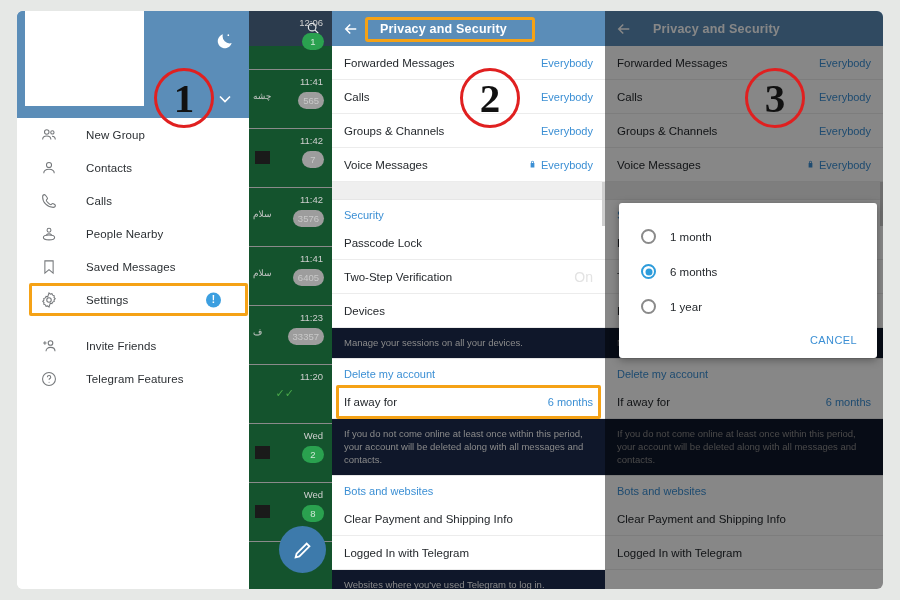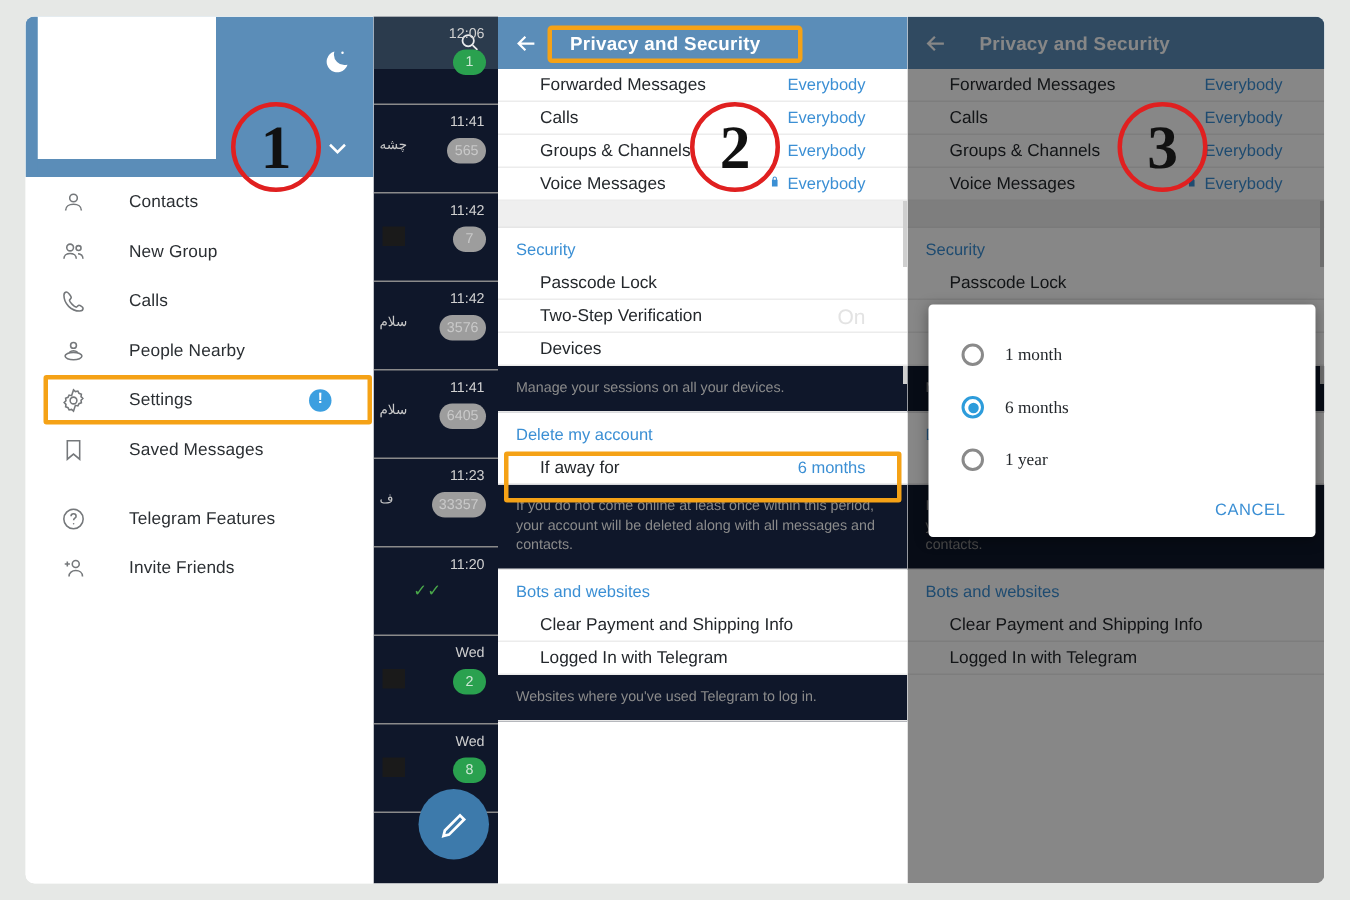--- a/index.html
+++ b/index.html
@@ -83,21 +83,21 @@
   #settings-highlight {
     position: absolute; left: 12px; top: 0; width: 219px; height: 33px;
     border: 3px solid #f5a216; border-radius: 2px;
     pointer-events: none;
   }
 
   
   #chatlist {
     position: absolute; left: 232px; top: 0;
     width: 83px; height: 578px;
-    background: #0f172a;
+    background: #14532d;
     overflow: hidden;
   }
   #chatlist-top {
     position: absolute; left: 0; top: 0; width: 83px; height: 35px;
     background: #2b3b4d;
   }
   #chatlist .search-ic {
     position: absolute; right: 12px; top: 10px; color: #ffffff;
     opacity: .9;
   }
@@ -151,22 +151,22 @@
     color: #ffffff; font-size: 12.5px; font-weight: bold;
     margin-left: 20px; letter-spacing: .2px;
   }
   #title-highlight {
     position: absolute; left: 33px; top: 6px; width: 170px; height: 25px;
     border: 3px solid #f5a216; border-radius: 3px; pointer-events: none;
   }
 
   .ps-row {
     position: relative;
-    height: 22px; display: flex; align-items: center;
-    padding: 0 28px;
+    height: 34px; display: flex; align-items: center;
+    padding: 0 12px;
     border-bottom: 1px solid #ececec;
     background: #fff;
   }
   .ps-row .ps-label { font-size: 11.5px; color: #24282c; }
   .ps-row .ps-value {
     margin-left: auto; font-size: 11px; color: #3b8fd4;
     display: flex; align-items: center; gap: 4px;
   }
   .ps-row .ps-value .lock { color: #3b8fd4; font-size: 10px; }
   .ps-row .ps-faint { margin-left: auto; font-size: 14px; color: #e3e3e3; }
@@ -227,21 +227,21 @@
   .dlg-radio {
     width: 15px; height: 15px; border-radius: 50%;
     border: 2px solid #8a8a8a; flex: 0 0 15px; position: relative;
   }
   .dlg-radio.sel { border-color: #2d9cdb; }
   .dlg-radio.sel::after {
     content: ""; position: absolute; left: 50%; top: 50%;
     transform: translate(-50%,-50%);
     width: 7px; height: 7px; border-radius: 50%; background: #2d9cdb;
   }
-  .dlg-opt .dlg-lab { font-size: 11.5px; color: #24282c; margin-left: 14px; font-family: Liberation Serif, serif; }
+  .dlg-opt .dlg-lab { font-size: 11.5px; color: #24282c; margin-left: 14px; }
   #dlg-cancel {
     text-align: right; padding: 10px 20px 8px 0;
     font-size: 11px; color: #3b8fd4; font-weight: normal; letter-spacing: .4px;
   }
 
   
   .step {
     position: absolute; z-index: 40;
     border: 3px solid #e02020; border-radius: 50%;
     display: flex; align-items: center; justify-content: center;
@@ -272,102 +272,102 @@
           </svg>
       </span>
     </div>
     <div id="p1-bluestrip"></div>
 
     <div class="menu-list">
 
       <div class="menu-item">
         <span class="mi-icon">
           <svg viewBox="0 0 24 24" fill="none" stroke="currentColor" stroke-width="1.4">
-              <circle cx="12" cy="8" r="3.4"></circle>
-              <path d="M5 19c0-3.4 3-5.4 7-5.4s7 2 7 5.4"></path>
-            </svg>
-        </span>
-        <span class="mi-label">Contacts</span>
-      </div>
-
-      <div class="menu-item">
-        <span class="mi-icon">
-          <svg viewBox="0 0 24 24" fill="none" stroke="currentColor" stroke-width="1.4">
               <circle cx="9" cy="8" r="3"></circle>
               <circle cx="16.5" cy="8.5" r="2.2"></circle>
               <path d="M3.5 18c0-3 2.5-4.6 5.5-4.6s5.5 1.6 5.5 4.6"></path>
               <path d="M16 13.6c2.3.2 4.4 1.5 4.4 4.4"></path>
             </svg>
         </span>
         <span class="mi-label">New Group</span>
       </div>
 
       <div class="menu-item">
         <span class="mi-icon">
           <svg viewBox="0 0 24 24" fill="none" stroke="currentColor" stroke-width="1.4">
+              <circle cx="12" cy="8" r="3.4"></circle>
+              <path d="M5 19c0-3.4 3-5.4 7-5.4s7 2 7 5.4"></path>
+            </svg>
+        </span>
+        <span class="mi-label">Contacts</span>
+      </div>
+
+      <div class="menu-item">
+        <span class="mi-icon">
+          <svg viewBox="0 0 24 24" fill="none" stroke="currentColor" stroke-width="1.4">
               <path d="M6 3.5c-1.6 0-2.5 1.3-2.5 3 0 7.5 6.5 14 14 14 1.7 0 3-.9 3-2.5 0-1-2.6-2.6-3.6-2.6-1 0-1.6 1.6-2.4 1.6-1.6 0-6.1-4.5-6.1-6.1 0-.8 1.6-1.4 1.6-2.4C10 7.5 7 3.5 6 3.5z"></path>
             </svg>
         </span>
         <span class="mi-label">Calls</span>
       </div>
 
       <div class="menu-item">
         <span class="mi-icon">
           <svg viewBox="0 0 24 24" fill="none" stroke="currentColor" stroke-width="1.4">
               <circle cx="12" cy="7" r="2.6"></circle>
               <path d="M8.5 13.2c.9-1 2.1-1.5 3.5-1.5s2.6.5 3.5 1.5"></path>
               <ellipse cx="12" cy="16.5" rx="7.5" ry="3.3"></ellipse>
             </svg>
         </span>
         <span class="mi-label">People Nearby</span>
       </div>
 
       <div class="menu-item">
+        <span class="mi-icon">
+          <svg viewBox="0 0 24 24" fill="none" stroke="currentColor" stroke-width="1.4">
+              <path d="M6.5 3.8h11v16.4l-5.5-4.6-5.5 4.6z"></path>
+            </svg>
+        </span>
+        <span class="mi-label">Saved Messages</span>
+      </div>
+
+      <div class="menu-item">
         <div id="settings-highlight"></div>
         <span class="mi-icon">
           <svg viewBox="0 0 24 24" fill="none" stroke="currentColor" stroke-width="1.4">
               <circle cx="12" cy="12" r="3"></circle>
               <path d="M12 2.6l1.7 1.5 2.2-.5 1 2 2.1.8-.3 2.2 1.6 1.6-1.6 1.6.3 2.2-2.1.8-1 2-2.2-.5L12 21.4l-1.7-1.5-2.2.5-1-2-2.1-.8.3-2.2L3.7 13.8l1.6-1.6-.3-2.2 2.1-.8 1-2 2.2.5z"></path>
             </svg>
         </span>
         <span class="mi-label">Settings</span>
         <span class="badge-dot">!</span>
       </div>
 
-      <div class="menu-item">
-        <span class="mi-icon">
-          <svg viewBox="0 0 24 24" fill="none" stroke="currentColor" stroke-width="1.4">
-              <path d="M6.5 3.8h11v16.4l-5.5-4.6-5.5 4.6z"></path>
-            </svg>
-        </span>
-        <span class="mi-label">Saved Messages</span>
-      </div>
-
       <div class="menu-gap"></div>
+
+      <div class="menu-item">
+        <span class="mi-icon">
+          <svg viewBox="0 0 24 24" fill="none" stroke="currentColor" stroke-width="1.4">
+              <circle cx="14" cy="8" r="3.1"></circle>
+              <path d="M8 19c0-3.3 2.7-5.2 6-5.2s6 1.9 6 5.2"></path>
+              <path d="M4.2 8h4.6M6.5 5.7v4.6"></path>
+            </svg>
+        </span>
+        <span class="mi-label">Invite Friends</span>
+      </div>
 
       <div class="menu-item">
         <span class="mi-icon">
           <svg viewBox="0 0 24 24" fill="none" stroke="currentColor" stroke-width="1.4">
               <circle cx="12" cy="12" r="8.6"></circle>
               <path d="M9.8 9.6c0-1.3 1-2.2 2.3-2.2s2.2.9 2.2 2.1c0 1.9-2.2 1.7-2.2 3.6"></path>
               <circle cx="12.1" cy="16.2" r=".7" fill="currentColor" stroke="none"></circle>
             </svg>
         </span>
         <span class="mi-label">Telegram Features</span>
-      </div>
-
-      <div class="menu-item">
-        <span class="mi-icon">
-          <svg viewBox="0 0 24 24" fill="none" stroke="currentColor" stroke-width="1.4">
-              <circle cx="14" cy="8" r="3.1"></circle>
-              <path d="M8 19c0-3.3 2.7-5.2 6-5.2s6 1.9 6 5.2"></path>
-              <path d="M4.2 8h4.6M6.5 5.7v4.6"></path>
-            </svg>
-        </span>
-        <span class="mi-label">Invite Friends</span>
       </div>
 
     </div>
   </div>
 
   <div id="chatlist">
     <div id="chatlist-top">
       <span class="search-ic">
         <svg width="14" height="14" viewBox="0 0 24 24" fill="none" stroke="currentColor" stroke-width="2">
             <circle cx="10.5" cy="10.5" r="6.5"></circle>

